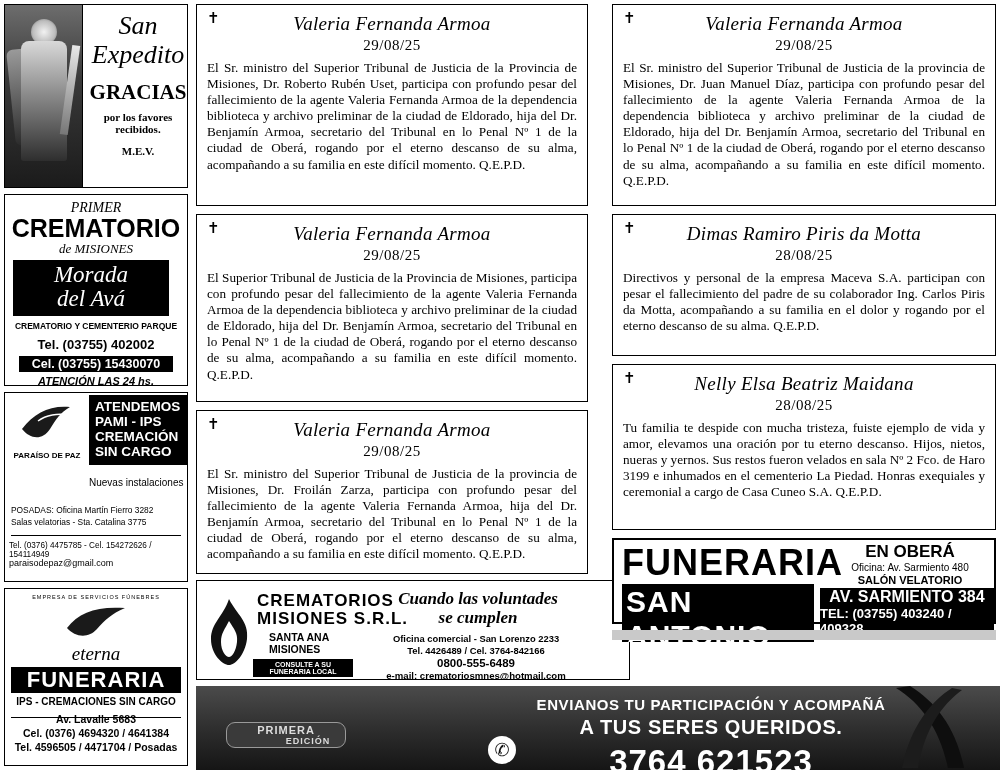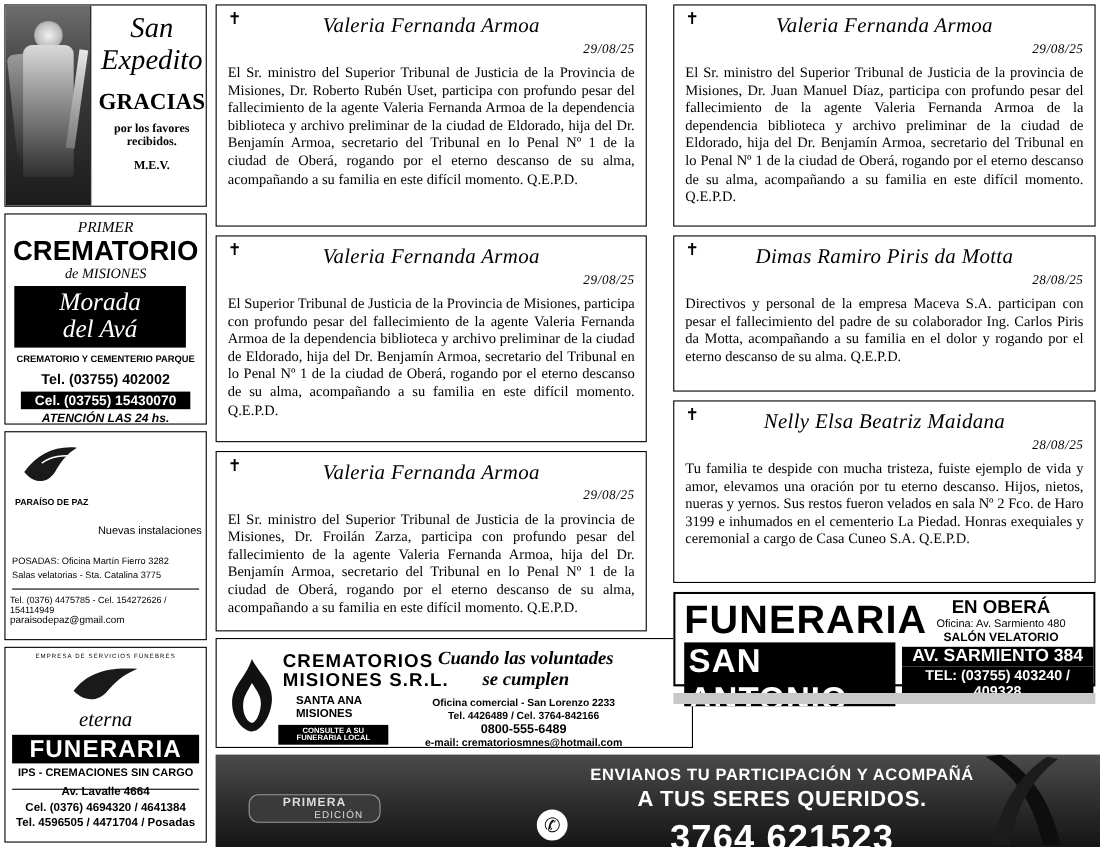--- a/index.html
+++ b/index.html
@@ -14,21 +14,21 @@
   }
   .page { position:relative; width:1000px; height:770px; }
   .obit { position:absolute; border:1px solid #000; background:#fff; padding:6px 10px 8px 10px; }
   .obit .cross { position:absolute; left:10px; top:6px; font-size:15px; line-height:1; }
   .obit h2 {
     margin:2px 0 0 0; text-align:center;
     font-family:"Liberation Serif", serif;
     font-style:italic; font-weight:normal; font-size:19px;
     letter-spacing:0.3px;
   }
-  .obit .date { text-align:right; font-size:12px; margin:2px 0 6px 0; letter-spacing:0.5px;font-style:italic; }
+  .obit .date { text-align:center; font-size:15px; margin:2px 0 6px 0; letter-spacing:0.5px; }
   .obit p {
     margin:0; font-size:13.2px; line-height:1.22;
     text-align:justify; text-justify:inter-word;
     hyphens:auto;
   }
 
   
   .ad { position:absolute; border:1px solid #000; background:#fff; overflow:hidden; }
 
   .sanexp-img {
@@ -127,40 +127,46 @@
 
   </div>
 
   <div class="ad" style="left:4px; top:392px; width:184px; height:190px;">
     <div style="position:absolute; left:4px; top:6px; width:76px; text-align:center;">
       <svg width="62" height="46" viewBox="0 0 62 46">
         <path d="M6 30 C18 14, 34 6, 54 8 C44 14, 40 20, 34 30 C26 42, 14 40, 6 30 Z" fill="#1a1a1a"></path>
         <path d="M22 22 C30 16, 42 14, 52 16" stroke="#fff" stroke-width="1.4" fill="none"></path>
       </svg>
       <div style="font-family:'Liberation Sans',sans-serif; font-weight:bold; font-size:8px; margin-top:2px;">PARAÍSO DE PAZ</div>
+    </div>
+    <div class="inv" style="position:absolute; left:84px; top:2px; width:98px; padding:4px 4px 6px 6px;">
+      <div style="font-family:'Liberation Sans',sans-serif; font-weight:bold; font-size:13.5px; line-height:1.12;">ATENDEMOS</div>
+      <div style="font-family:'Liberation Sans',sans-serif; font-weight:bold; font-size:13.5px; line-height:1.12;">PAMI - IPS</div>
+      <div style="font-family:'Liberation Sans',sans-serif; font-weight:bold; font-size:13.5px; line-height:1.12;">CREMACIÓN</div>
+      <div style="font-family:'Liberation Sans',sans-serif; font-weight:bold; font-size:13.5px; line-height:1.12;">SIN CARGO</div>
     </div>
     <div style="position:absolute; left:84px; top:84px; width:98px; font-family:'Liberation Sans',sans-serif; font-size:10px;">Nuevas instalaciones</div>
 
     <div style="position:absolute; left:6px; top:112px; font-family:'Liberation Sans',sans-serif; font-size:8.4px;">POSADAS: Oficina Martín Fierro 3282</div>
     <div style="position:absolute; left:6px; top:124px; font-family:'Liberation Sans',sans-serif; font-size:8.4px;">Salas velatorias - Sta. Catalina 3775</div>
     <div class="hr-grey" style="left:6px; top:142px; width:170px; height:1px; background:#000;"></div>
     <div style="position:absolute; left:4px; top:148px; font-family:'Liberation Sans',sans-serif; font-size:8.2px;">Tel. (0376) 4475785 - Cel. 154272626 / 154114949</div>
     <div style="position:absolute; left:4px; top:165px; font-family:'Liberation Sans',sans-serif; font-size:9px;">paraisodepaz@gmail.com</div>
   </div>
 
   <div class="ad" style="left:4px; top:588px; width:184px; height:178px; text-align:center;">
     <div style="font-family:'Liberation Sans',sans-serif; font-size:5.5px; letter-spacing:1px; margin-top:5px;">EMPRESA DE SERVICIOS FÚNEBRES</div>
     <svg width="70" height="38" viewBox="0 0 70 38" style="margin-top:2px;">
       <path d="M6 26 C18 10, 36 4, 64 6 C50 12, 44 18, 36 27 C27 37, 14 35, 6 26 Z" fill="#1a1a1a"></path>
     </svg>
     <div class="script" style="font-size:19px; line-height:1;">eterna</div>
     <div class="inv" style="margin:4px 6px 0 6px; font-family:'Liberation Sans',sans-serif; font-weight:bold; font-size:22px; letter-spacing:1px;">FUNERARIA</div>
     <div style="font-family:'Liberation Sans',sans-serif; font-weight:bold; font-size:10px; margin-top:3px;">IPS - CREMACIONES SIN CARGO</div>
     <div class="hr-grey" style="left:6px; top:128px; width:170px; height:1px; background:#000;"></div>
-    <div style="font-family:'Liberation Sans',sans-serif; font-weight:bold; font-size:10.5px; margin-top:6px;">Av. Lavalle 4664</div>
+    <div style="font-family:'Liberation Sans',sans-serif; font-weight:bold; font-size:10.5px; margin-top:6px;">Av. Lavalle 5683</div>
     <div style="font-family:'Liberation Sans',sans-serif; font-weight:bold; font-size:10.5px; margin-top:2px;">Cel. (0376) 4694320 / 4641384</div>
     <div style="font-family:'Liberation Sans',sans-serif; font-weight:bold; font-size:10.5px; margin-top:2px;">Tel. 4596505 / 4471704 / Posadas</div>
   </div>
 
   <div class="obit" style="left:196px; top:4px; width:392px; height:202px;">
     <span class="cross">✝</span>
     <h2>Valeria Fernanda Armoa</h2>
     <div class="date">29/08/25</div>
     <p>El Sr. ministro del Superior Tribunal de Justicia de la Provincia de Misiones, Dr. Roberto Rubén Uset, participa con profundo pesar del fallecimiento de la agente Valeria Fernanda Armoa de la dependencia biblioteca y archivo preliminar de la ciudad de Eldorado, hija del Dr. Benjamín Armoa, secretario del Tribunal en lo Penal Nº 1 de la ciudad de Oberá, rogando por el eterno descanso de su alma, acompañando a su familia en este difícil momento. Q.E.P.D.</p>
   </div>
@@ -222,29 +228,29 @@
   </div>
 
   <div class="ad" style="left:612px; top:538px; width:384px; height:104px; border:none;">
     <div style="position:absolute; left:0; top:0; width:384px; height:86px; border:2px solid #000;"></div>
     <div style="position:absolute; left:10px; top:4px; font-family:'Liberation Sans',sans-serif; font-weight:bold; font-size:36px; letter-spacing:1px;">FUNERARIA</div>
     <div class="inv" style="position:absolute; left:10px; top:46px; width:192px; font-family:'Liberation Sans',sans-serif; font-weight:bold; font-size:30px; letter-spacing:1px; padding:1px 4px;">SAN ANTONIO</div>
     <div style="position:absolute; left:216px; top:4px; width:164px; text-align:center; font-family:'Liberation Sans',sans-serif; font-weight:bold; font-size:17px;">EN OBERÁ</div>
     <div style="position:absolute; left:216px; top:24px; width:164px; text-align:center; font-family:'Liberation Sans',sans-serif; font-size:10px;">Oficina: Av. Sarmiento 480</div>
     <div style="position:absolute; left:216px; top:36px; width:164px; text-align:center; font-family:'Liberation Sans',sans-serif; font-weight:bold; font-size:11px;">SALÓN VELATORIO</div>
     <div class="inv" style="position:absolute; left:208px; top:50px; width:174px; text-align:center; font-family:'Liberation Sans',sans-serif; font-weight:bold; font-size:16px;">AV. SARMIENTO 384</div>
-    <div class="inv" style="position:absolute; left:208px; top:68px; width:174px; text-align:center; font-family:'Liberation Sans',sans-serif; font-weight:bold; font-size:13px;">TEL: (03755) 403240 / 409328</div>
+    <div class="inv" style="position:absolute; left:208px; top:68px; width:174px; text-align:left; font-family:'Liberation Sans',sans-serif; font-weight:bold; font-size:13px;">TEL: (03755) 403240 / 409328</div>
     <div class="hr-grey" style="left:0; top:92px; width:384px; height:10px;"></div>
   </div>
 
   <div class="banner">
     <div class="pe">
       <div style="border:1px solid #9a9a9a; border-radius:9px; padding:1px 0; background:#3a3a3a;">
         <div style="font-family:'Liberation Sans',sans-serif; font-weight:bold; font-size:11px; letter-spacing:1px;">PRIMERA</div>
-        <div style="font-family:'Liberation Sans',sans-serif; font-weight:normal; font-size:9px; letter-spacing:1px;margin-left:44px;">EDICIÓN</div>
+        <div style="font-family:'Liberation Sans',sans-serif; font-weight:bold; font-size:9px; letter-spacing:1px;margin-left:44px;">EDICIÓN</div>
       </div>
     </div>
     <div class="txt">
       <div class="l1">ENVIANOS TU PARTICIPACIÓN Y ACOMPAÑÁ</div>
       <div class="l2">A TUS SERES QUERIDOS.</div>
       <div class="phone">3764 621523</div>
     </div>
     <div class="wa">✆</div>
     <div class="ribbonblk">
       <svg width="150" height="84" viewBox="0 0 150 84">

